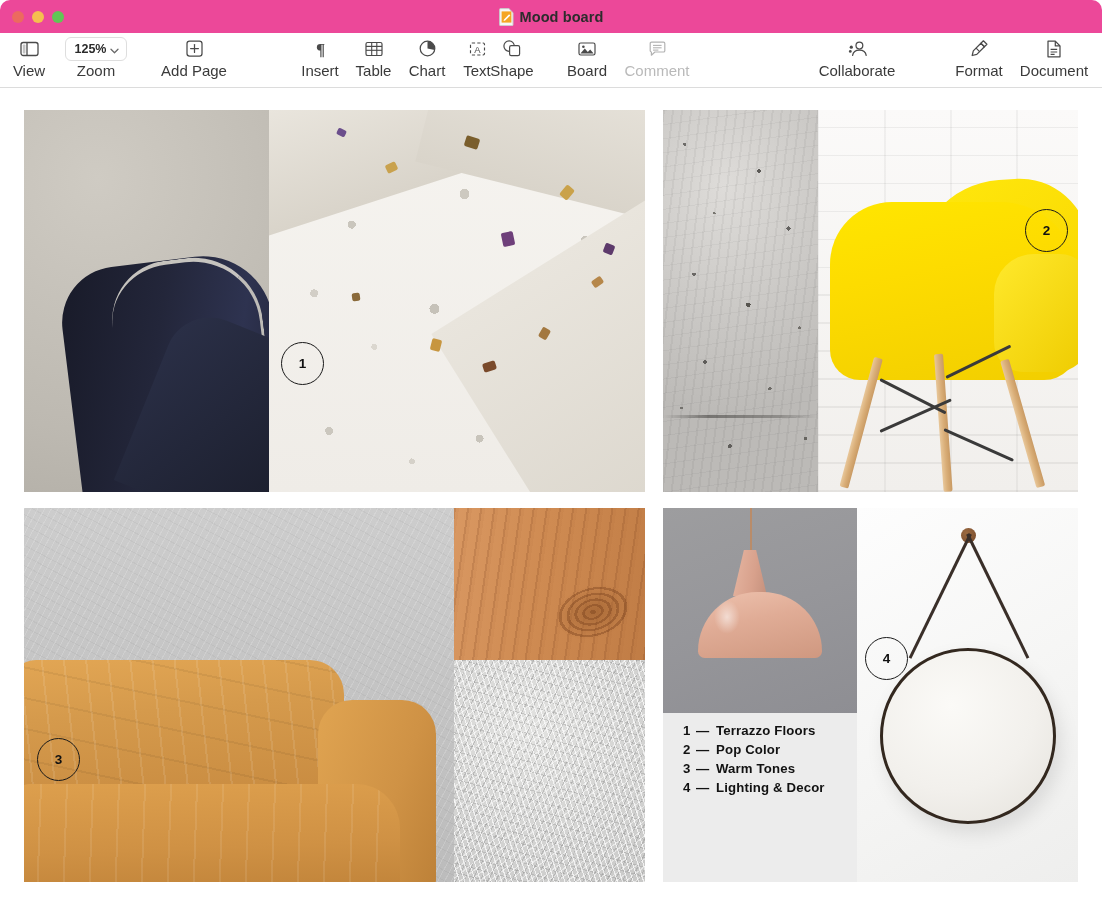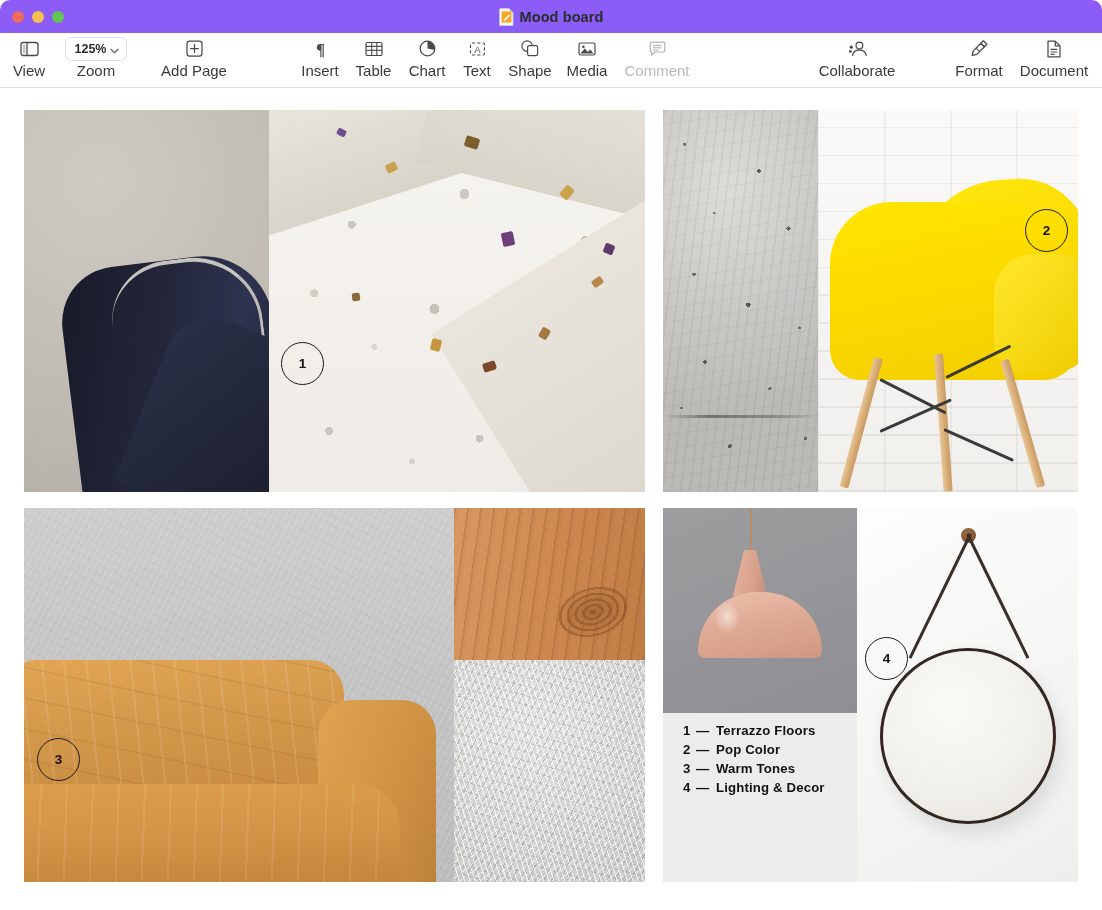--- a/index.html
+++ b/index.html
@@ -23,21 +23,21 @@
     overflow: hidden;
     display: flex;
     flex-direction: column;
   }
 
   
   .titlebar {
     position: relative;
     height: 33px;
     flex: 0 0 33px;
-    background: #8b5cf6;
+    background: #ec4899;
     display: flex;
     align-items: center;
   }
   .traffic-lights {
     position: absolute;
     left: 12px; top: 0; bottom: 0;
     display: flex;
     align-items: center;
     gap: 8px;
   }
@@ -581,39 +581,39 @@
     <div class="tb-item" style="left:457px;width:40px;">
       <span class="tb-glyph">
         <svg width="19" height="16" viewBox="0 0 19 16">
           <rect x="2.5" y="2" width="14" height="12" rx="1.4" fill="none" stroke="#4a4a4a" stroke-width="1.15" stroke-dasharray="3.2 2.2"></rect>
           <text x="9.5" y="12" font-family="'Liberation Sans', sans-serif" font-size="9.5" fill="#4a4a4a" text-anchor="middle">A</text>
         </svg>
       </span>
       <span class="tb-label">Text</span>
     </div>
 
-    <div class="tb-item" style="left:505px;width:50px;">
+    <div class="tb-item" style="left:487px;width:50px;">
       <span class="tb-glyph">
         <svg width="18" height="17" viewBox="0 0 18 17">
           <rect x="6.6" y="5.6" width="10" height="10" rx="1.6" fill="#fff" stroke="#4a4a4a" stroke-width="1.2"></rect>
           <path d="M6.1 11.3a5.2 5.2 0 1 1 5.2-5.2" fill="none" stroke="#4a4a4a" stroke-width="1.2"></path>
         </svg>
       </span>
       <span class="tb-label">Shape</span>
     </div>
 
     <div class="tb-item" style="left:562px;width:50px;">
       <span class="tb-glyph">
         <svg width="18" height="16" viewBox="0 0 18 16">
           <rect x="1" y="2" width="16" height="12" rx="1.7" fill="none" stroke="#4a4a4a" stroke-width="1.2"></rect>
           <path d="M2.4 12.6l4.4-5.1 3 3.4 2.4-2.4 3.4 4.1z" fill="#4a4a4a"></path>
           <circle cx="5.4" cy="5.8" r="1.3" fill="#4a4a4a"></circle>
         </svg>
       </span>
-      <span class="tb-label">Media</span>
+      <span class="tb-label">Board</span>
     </div>
 
     <div class="tb-item dim" style="left:620px;width:74px;">
       <span class="tb-glyph">
         <svg width="17" height="16" viewBox="0 0 17 16">
           <path d="M1.2 2.4A1.3 1.3 0 0 1 2.5 1.1h12a1.3 1.3 0 0 1 1.3 1.3v7.3a1.3 1.3 0 0 1-1.3 1.3H5.9L2.4 14.2v-3.2h-.0a1.3 1.3 0 0 1-1.2-1.3z" fill="none" stroke="#4a4a4a" stroke-width="1.2" stroke-linejoin="round"></path>
           <line x1="4" y1="4.4" x2="12.6" y2="4.4" stroke="#4a4a4a" stroke-width="1.1"></line>
           <line x1="4" y1="6.8" x2="12.6" y2="6.8" stroke="#4a4a4a" stroke-width="1.1"></line>
           <line x1="4" y1="9.1" x2="9.4" y2="9.1" stroke="#4a4a4a" stroke-width="1.1"></line>
         </svg>

